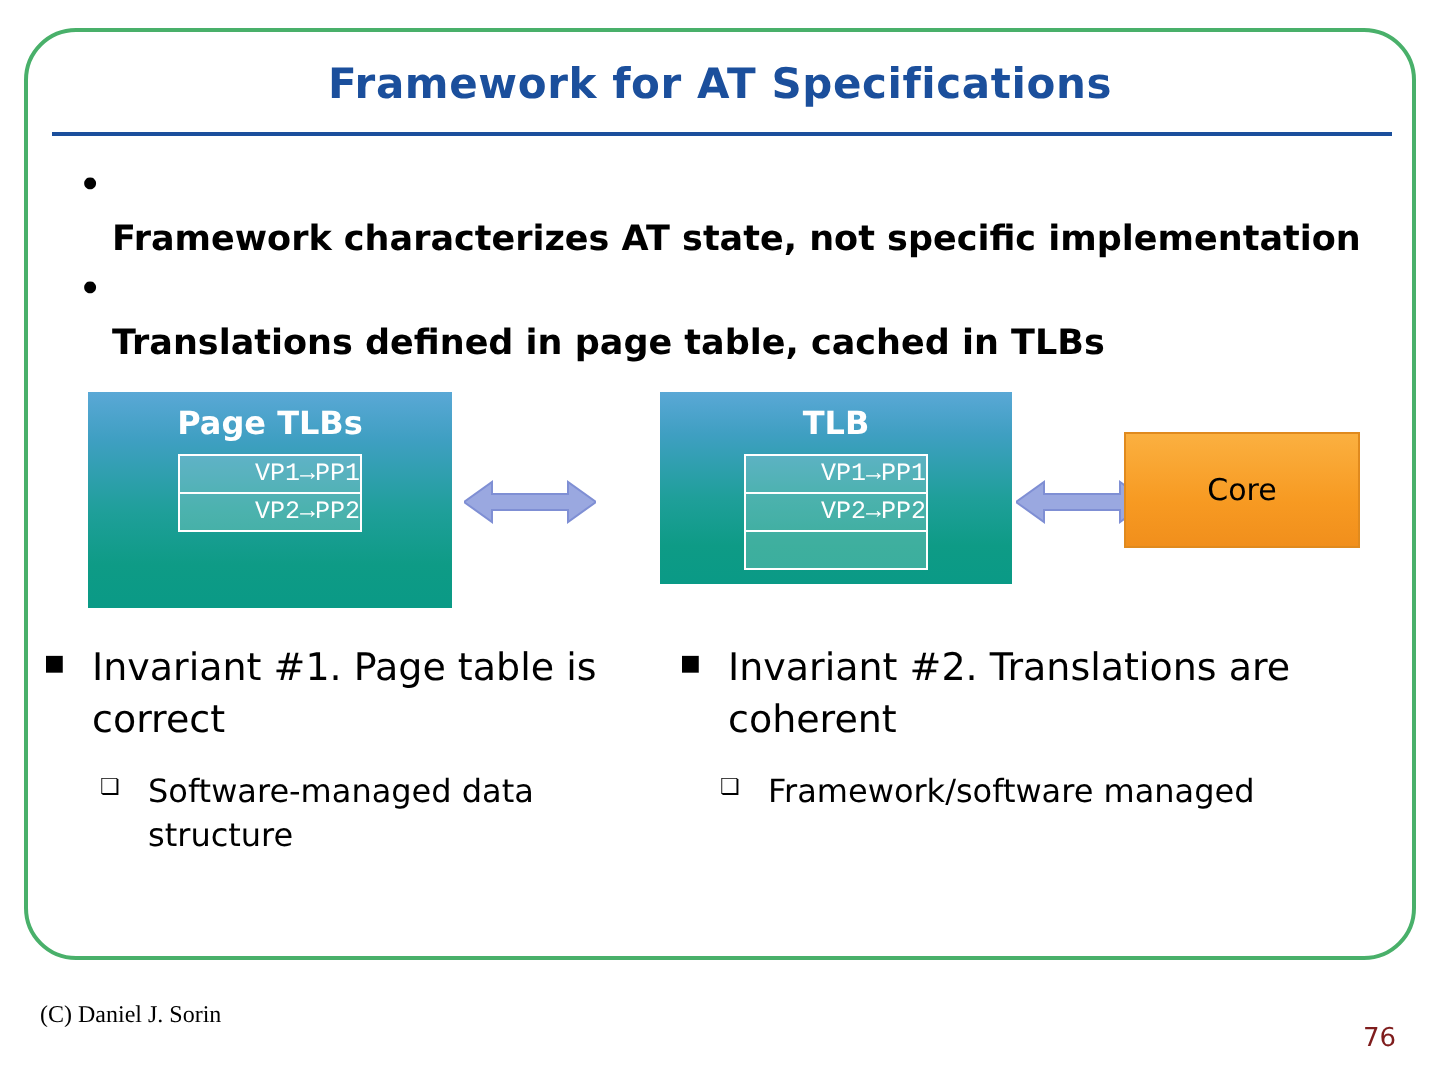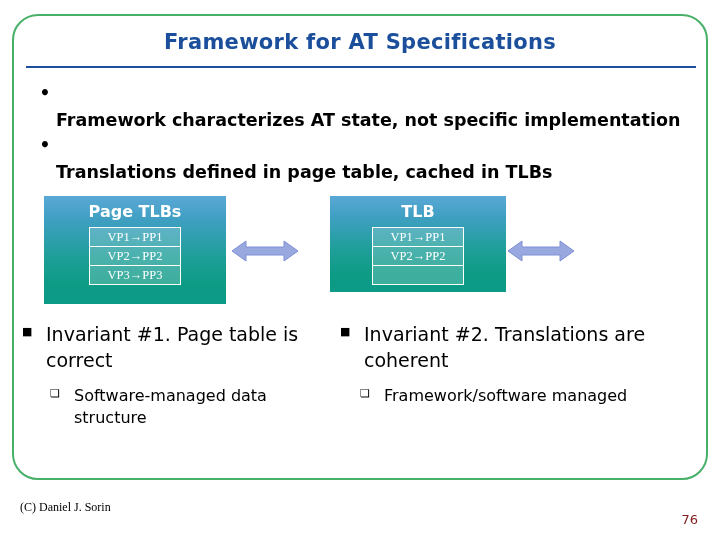--- a/index.html
+++ b/index.html
@@ -106,27 +106,27 @@
     padding-top: 6px;
     font-family: "DejaVu Sans", sans-serif;
   }
   .box-lines {
     margin: 6px auto 0 auto;
     width: 92px;
     background: #ffffff33;
   }
   .box-line {
     font-size: 12.5px;
-    text-align: center;
+    text-align: right;
     color: #ffffff;
     border: 1px solid #ffffff;
     border-bottom: none;
     height: 18px;
     line-height: 18px;
-    font-family: Liberation Serif, serif;
+    font-family: Liberation Mono, monospace;
     background: transparent;
   }
   .box-line:last-child {
     border-bottom: 1px solid #ffffff;
   }
   #core-box {
     position: absolute;
     left: 562px;
     top: 216px;
     width: 118px;
@@ -235,41 +235,43 @@
       <span class="tb-dot">•</span>
       <span class="tb-text">Translations defined in page table, cached in TLBs</span>
     </div>
   </div>
 
   <div class="gradbox" id="page-table-box">
     <div class="box-head">Page TLBs</div>
     <div class="box-lines">
       <div class="box-line">VP1→PP1</div>
       <div class="box-line">VP2→PP2</div>
-      <div class="box-line">VP3→PP3</div>
     </div>
   </div>
 
   <svg class="dblarrow" id="arrow1" viewBox="0 0 66 26">
     <polygon points="0,13 14,3 14,9 52,9 52,3 66,13 52,23 52,17 14,17 14,23" fill="#9aa8e0" stroke="#7f8fd4" stroke-width="1"></polygon>
   </svg>
 
   <div class="gradbox" id="tlb-box">
     <div class="box-head">TLB</div>
     <div class="box-lines">
       <div class="box-line">VP1→PP1</div>
       <div class="box-line">VP2→PP2</div>
       <div class="box-line"></div>
     </div>
   </div>
 
   <svg class="dblarrow" id="arrow2" viewBox="0 0 66 26">
     <polygon points="0,13 14,3 14,9 52,9 52,3 66,13 52,23 52,17 14,17 14,23" fill="#9aa8e0" stroke="#7f8fd4" stroke-width="1"></polygon>
   </svg>
 
+  <div id="core-box">
+    <span>Core</span>
+  </div>
 
   <div class="lower-left">
     <div class="lvl1">
       <span class="lvl1-marker">■</span>
       <span class="lvl1-text">Invariant #1. Page table is correct</span>
     </div>
     <div class="lvl2">
       <span class="lvl2-marker">❏</span>
       <span class="lvl2-text">Software-managed data structure</span>
     </div>

